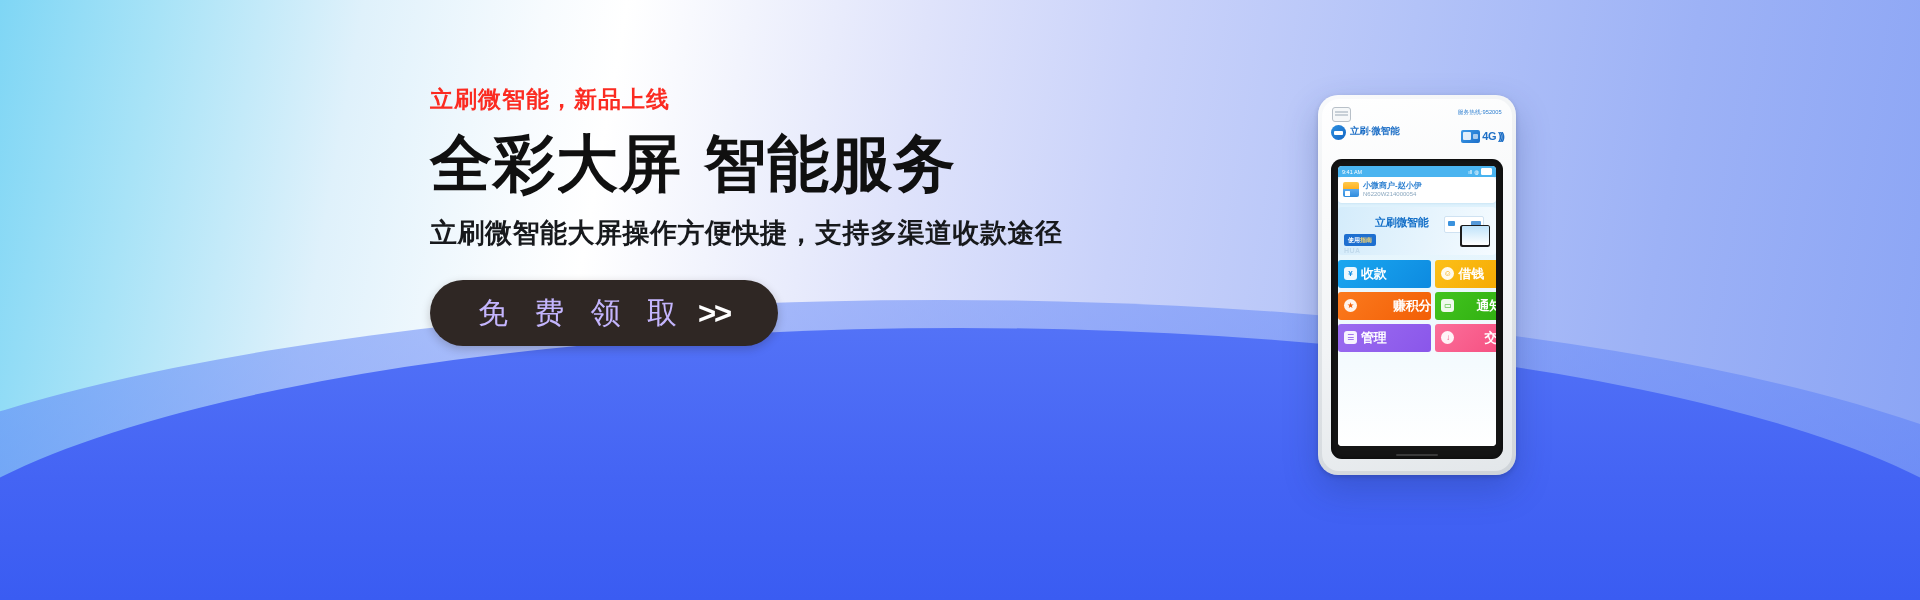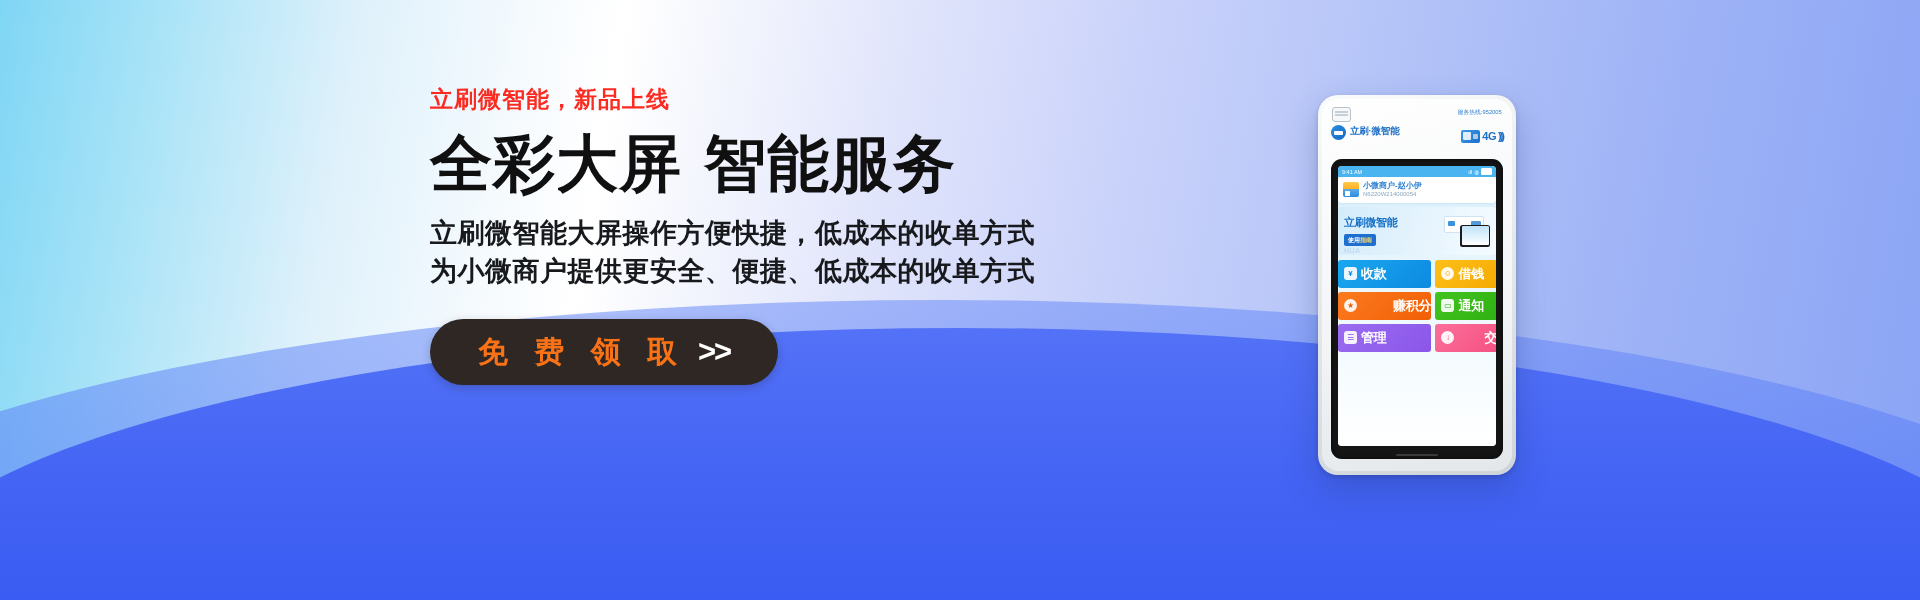--- a/index.html
+++ b/index.html
@@ -64,21 +64,21 @@
   .cta{
     display:inline-flex;align-items:center;justify-content:center;
     margin-top:28px;
     height:66px;padding:0 48px;
     background:#2f2724;
     border-radius:33px;
     border:none;cursor:pointer;
     box-shadow:0 3px 10px rgba(30,20,15,.22);
   }
   .cta-label{
-    color:#f97316;font-size:30px;font-weight:bold;
+    color:#c4b5fd;font-size:30px;font-weight:normal;
     letter-spacing:9px;line-height:1;white-space:nowrap;text-align:right;
   }
   .cta-arrows{
     color:#ffffff;font-size:31px;font-weight:bold;
     margin-left:12px;line-height:1;letter-spacing:-2px;
   }
 
   
   .device{
     position:absolute;left:1318px;top:95px;
@@ -191,21 +191,21 @@
   .m-name{font-size:8px;font-weight:bold;color:#2b7fd0;line-height:1.25;white-space:nowrap;}
   .m-sn{font-size:6px;color:#8aa7bf;line-height:1.3;white-space:nowrap;}
 
   .promo{
     background:linear-gradient(105deg,#d4ecfb 0%,#e6f4fd 55%,#f5fbff 100%);
     border-radius:4px;padding:5px 6px;margin-bottom:5px;
     display:flex;align-items:center;position:relative;overflow:hidden;
     min-height:38px;
   }
   .promo-left{z-index:2;}
-  .promo-title{font-size:11px;font-weight:bold;color:#1570c8;line-height:1.1;letter-spacing:-.3px;white-space:nowrap;}
+  .promo-title{font-size:11px;font-weight:bold;color:#1570c8;line-height:1.1;letter-spacing:-.3px;white-space:nowrap;margin-left:31px;}
   .promo-badge{
     display:inline-block;margin-top:3px;
     background:#1e6fd0;color:#fff;font-size:6px;font-weight:bold;
     border-radius:2px;padding:1.5px 4px;white-space:nowrap;
   }
   .promo-badge em{font-style:normal;color:#ffd86b;}
   .promo-thumb{
     margin-left:auto;width:46px;height:32px;flex:0 0 auto;position:relative;
   }
   .thumb-card{
@@ -263,22 +263,21 @@
 
   <div class="wave wave-back"></div>
   <div class="wave wave-front"></div>
 
   <div class="copy">
 
     <p class="eyebrow">立刷微智能，新品上线</p>
 
     <h1 class="headline"><span>全彩大屏</span><span class="gap"></span><span>智能服务</span></h1>
 
-    <p class="sub-line">立刷微智能大屏操作方便快捷，低成本的收单方式</p>
-    <p class="sub-line">为小微商户提供更安全、便捷、低成本的收单方式</p>
+    <p class="sub-line">立刷微智能大屏操作方便快捷，支持多渠道收款途径</p>
 
     <button class="cta">
       <span class="cta-label">免 费 领 取</span>
       <span class="cta-arrows">&gt;&gt;</span>
     </button>
   </div>
 
   <div class="device">
     <div class="device-inner">
 
@@ -340,21 +339,21 @@
               <div class="app" style="background: linear-gradient(135deg, rgb(252, 192, 25) 0%, rgb(245, 167, 0) 100%);">
                 <span class="app-ic round" style="color: rgb(245, 167, 0);">☺</span>
                 <span class="app-lb" style="color: rgb(255, 255, 255);">借钱</span>
               </div>
               <div class="app" style="background: linear-gradient(135deg, rgb(251, 122, 30) 0%, rgb(242, 95, 6) 100%);">
                 <span class="app-ic round" style="color: rgb(242, 95, 6);">★</span>
                 <span class="app-lb" style="color: rgb(255, 255, 255); margin-left: 32px;">赚积分</span>
               </div>
               <div class="app" style="background: linear-gradient(135deg, rgb(66, 196, 31) 0%, rgb(47, 174, 16) 100%);">
                 <span class="app-ic" style="color: rgb(47, 174, 16);">▭</span>
-                <span class="app-lb" style="color: rgb(255, 255, 255);">通知</span>
+                <span class="app-lb" style="color: rgb(255, 255, 255); margin-left: 18px;">通知</span>
               </div>
               <div class="app" style="background: linear-gradient(135deg, rgb(155, 108, 240) 0%, rgb(138, 86, 234) 100%);">
                 <span class="app-ic" style="color: rgb(138, 86, 234);">☰</span>
                 <span class="app-lb" style="color: rgb(255, 255, 255);">管理</span>
               </div>
               <div class="app" style="background: linear-gradient(135deg, rgb(251, 111, 154) 0%, rgb(245, 77, 127) 100%);">
                 <span class="app-ic round" style="color: rgb(245, 77, 127);">↓</span>
                 <span class="app-lb" style="color: rgb(255, 255, 255); margin-left: 26px;">交费</span>
               </div>
             </div>

